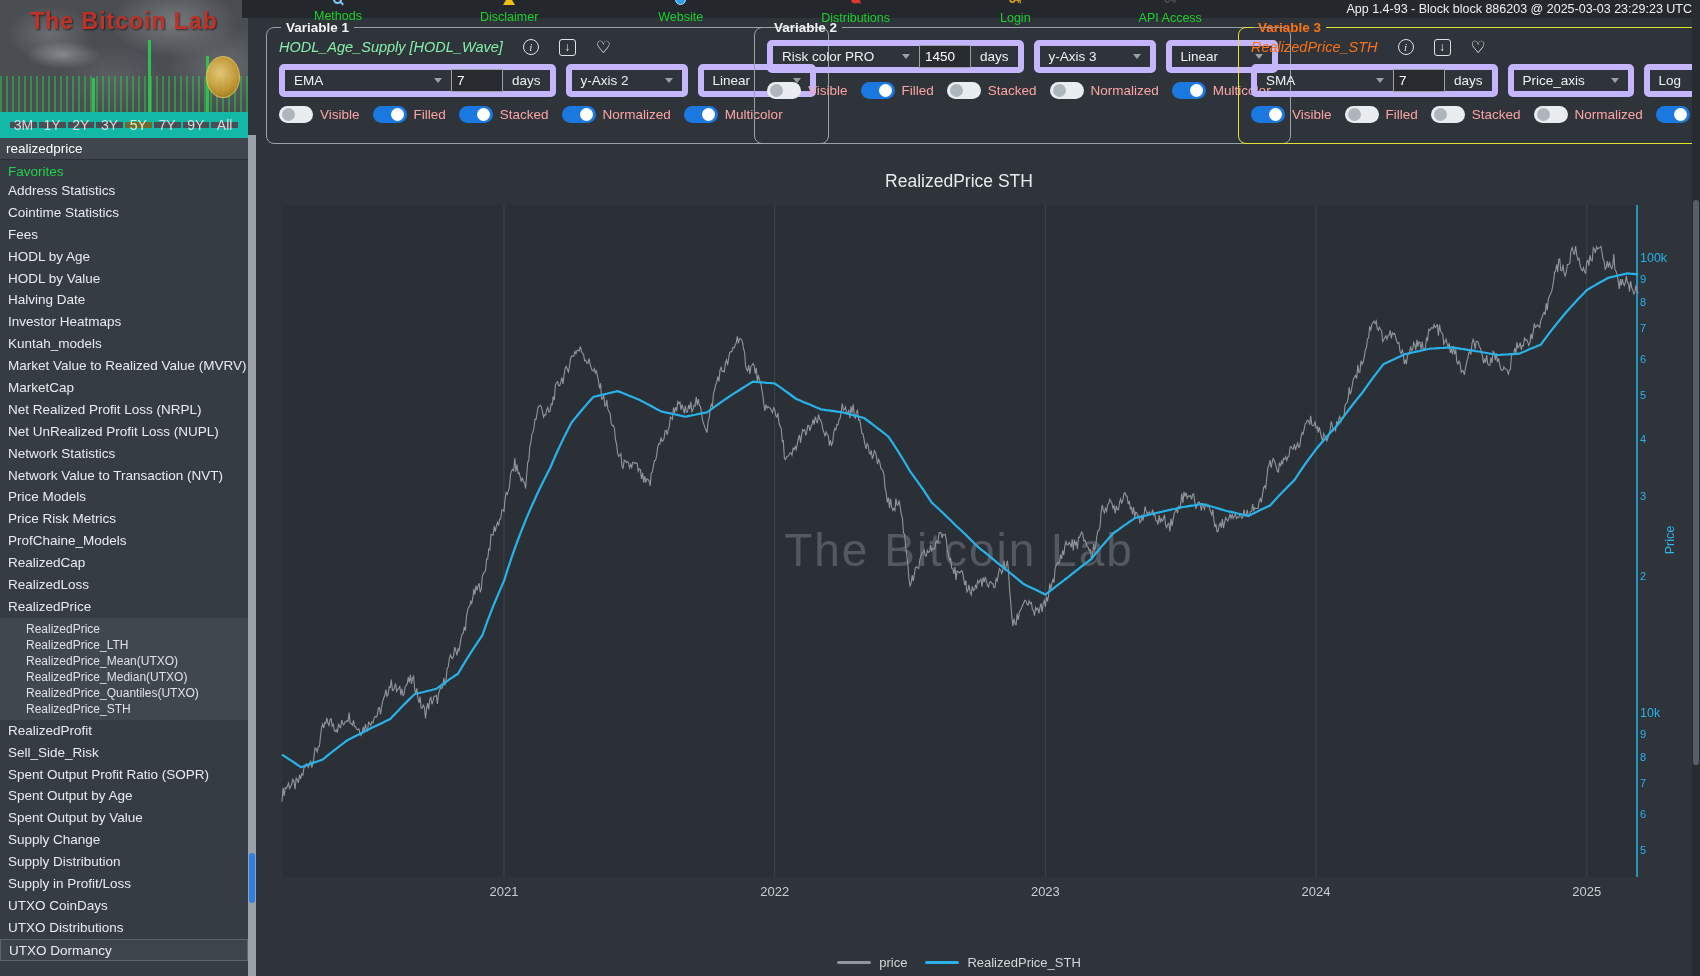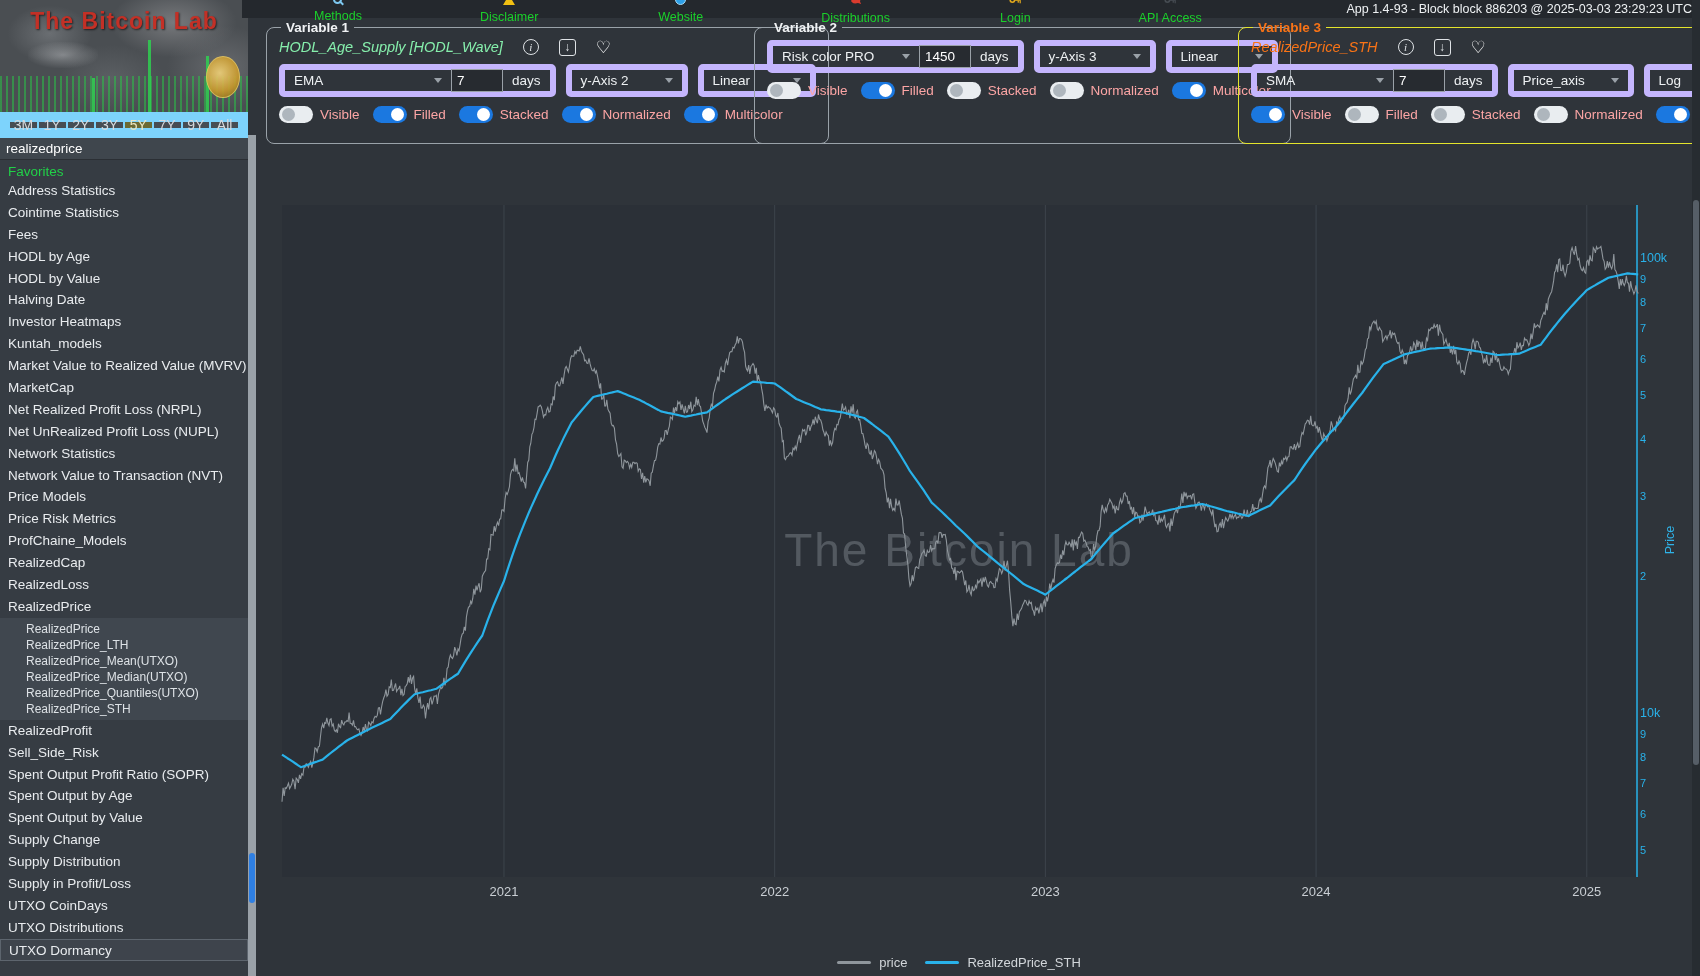--- a/index.html
+++ b/index.html
@@ -33,21 +33,21 @@
   .logo-bars { position:absolute; left:0; right:0; bottom:0; height:36px;
     background:repeating-linear-gradient(90deg, rgba(40,200,70,.65) 0 2px, transparent 2px 6px);
     opacity:.8; }
   .spike { position:absolute; width:3px; background:rgba(45,215,80,.8); bottom:0; }
   .coin { position:absolute; width:34px; height:42px; border-radius:50%; right:8px; bottom:14px;
     background:radial-gradient(circle at 40% 40%, #f0d27a 0%, #c9992c 60%, #8a6716 100%);
     border:1px solid #e7c75f; opacity:.9; }
   .house { position:absolute; left:28px; top:42px; width:70px; height:26px;
     background:radial-gradient(ellipse at center, rgba(230,232,235,.35) 0%, transparent 75%); }
 
-  .timeframes { display:flex; gap:2px; padding:10px; height:26px; background:#7dd3fc;text-align:right; }
+  .timeframes { display:flex; gap:2px; padding:10px; height:26px; background:#14b8a6;text-align:right; }
   .tf { flex:1; background:#474d53; color:#d6d9dc; font-size:14px; display:flex; align-items:center;
     justify-content:center; cursor:pointer; }
   .tf.active { background:#6b6a33; color:#eae7c2; }
   .search { width:248px; height:22px; background:#3f464d; border:0; border-bottom:1px solid #2b2f34;
     color:#ffffff; font-size:13.5px; padding:0 6px; outline:none; }
   .fav { color:#21d048; font-size:13.5px; padding:4px 8px 1px; cursor:pointer; }
   ul.menu { list-style:none; margin:0; padding:0; font-size:13.5px; color:#e9ecef; }
   ul.menu li { height:21.9px; line-height:21.9px; padding-left:8px; white-space:nowrap; overflow:hidden; cursor:pointer; }
   #submenu { background:#40474f; font-size:12px; color:#dde2e6; padding:3px 0; }
   #submenu li { height:16px; line-height:16px; padding-left:26px; }
@@ -359,20 +359,21 @@
       </span>
       <span class="tgl-label">Normalized</span>
       <span class="tgl on">
         <span class="knob"></span>
       </span>
       <span class="tgl-label">Multicolor</span>
     </div>
 </fieldset>
 
 <main id="chart-area">
+  <div id="chart-title">RealizedPrice STH</div>
   <div class="plot-bg"></div>
   <div class="wm1">The Bitcoin Lab</div>
   <svg id="chart-svg" width="1436" height="821">
       <line x1="247.97399999998277" x2="247.97399999998277" y1="50" y2="722" stroke="#3d444c" stroke-width="1"></line>
       <text x="247.97399999998277" y="741" fill="#c9ced3" font-size="13" text-anchor="middle" font-family="Liberation Sans, sans-serif">2021</text>
       <line x1="518.6739999999827" x2="518.6739999999827" y1="50" y2="722" stroke="#3d444c" stroke-width="1"></line>
       <text x="518.6739999999827" y="741" fill="#c9ced3" font-size="13" text-anchor="middle" font-family="Liberation Sans, sans-serif">2022</text>
       <line x1="789.3739999999827" x2="789.3739999999827" y1="50" y2="722" stroke="#3d444c" stroke-width="1"></line>
       <text x="789.3739999999827" y="741" fill="#c9ced3" font-size="13" text-anchor="middle" font-family="Liberation Sans, sans-serif">2023</text>
       <line x1="1060.0739999999828" x2="1060.0739999999828" y1="50" y2="722" stroke="#3d444c" stroke-width="1"></line>

